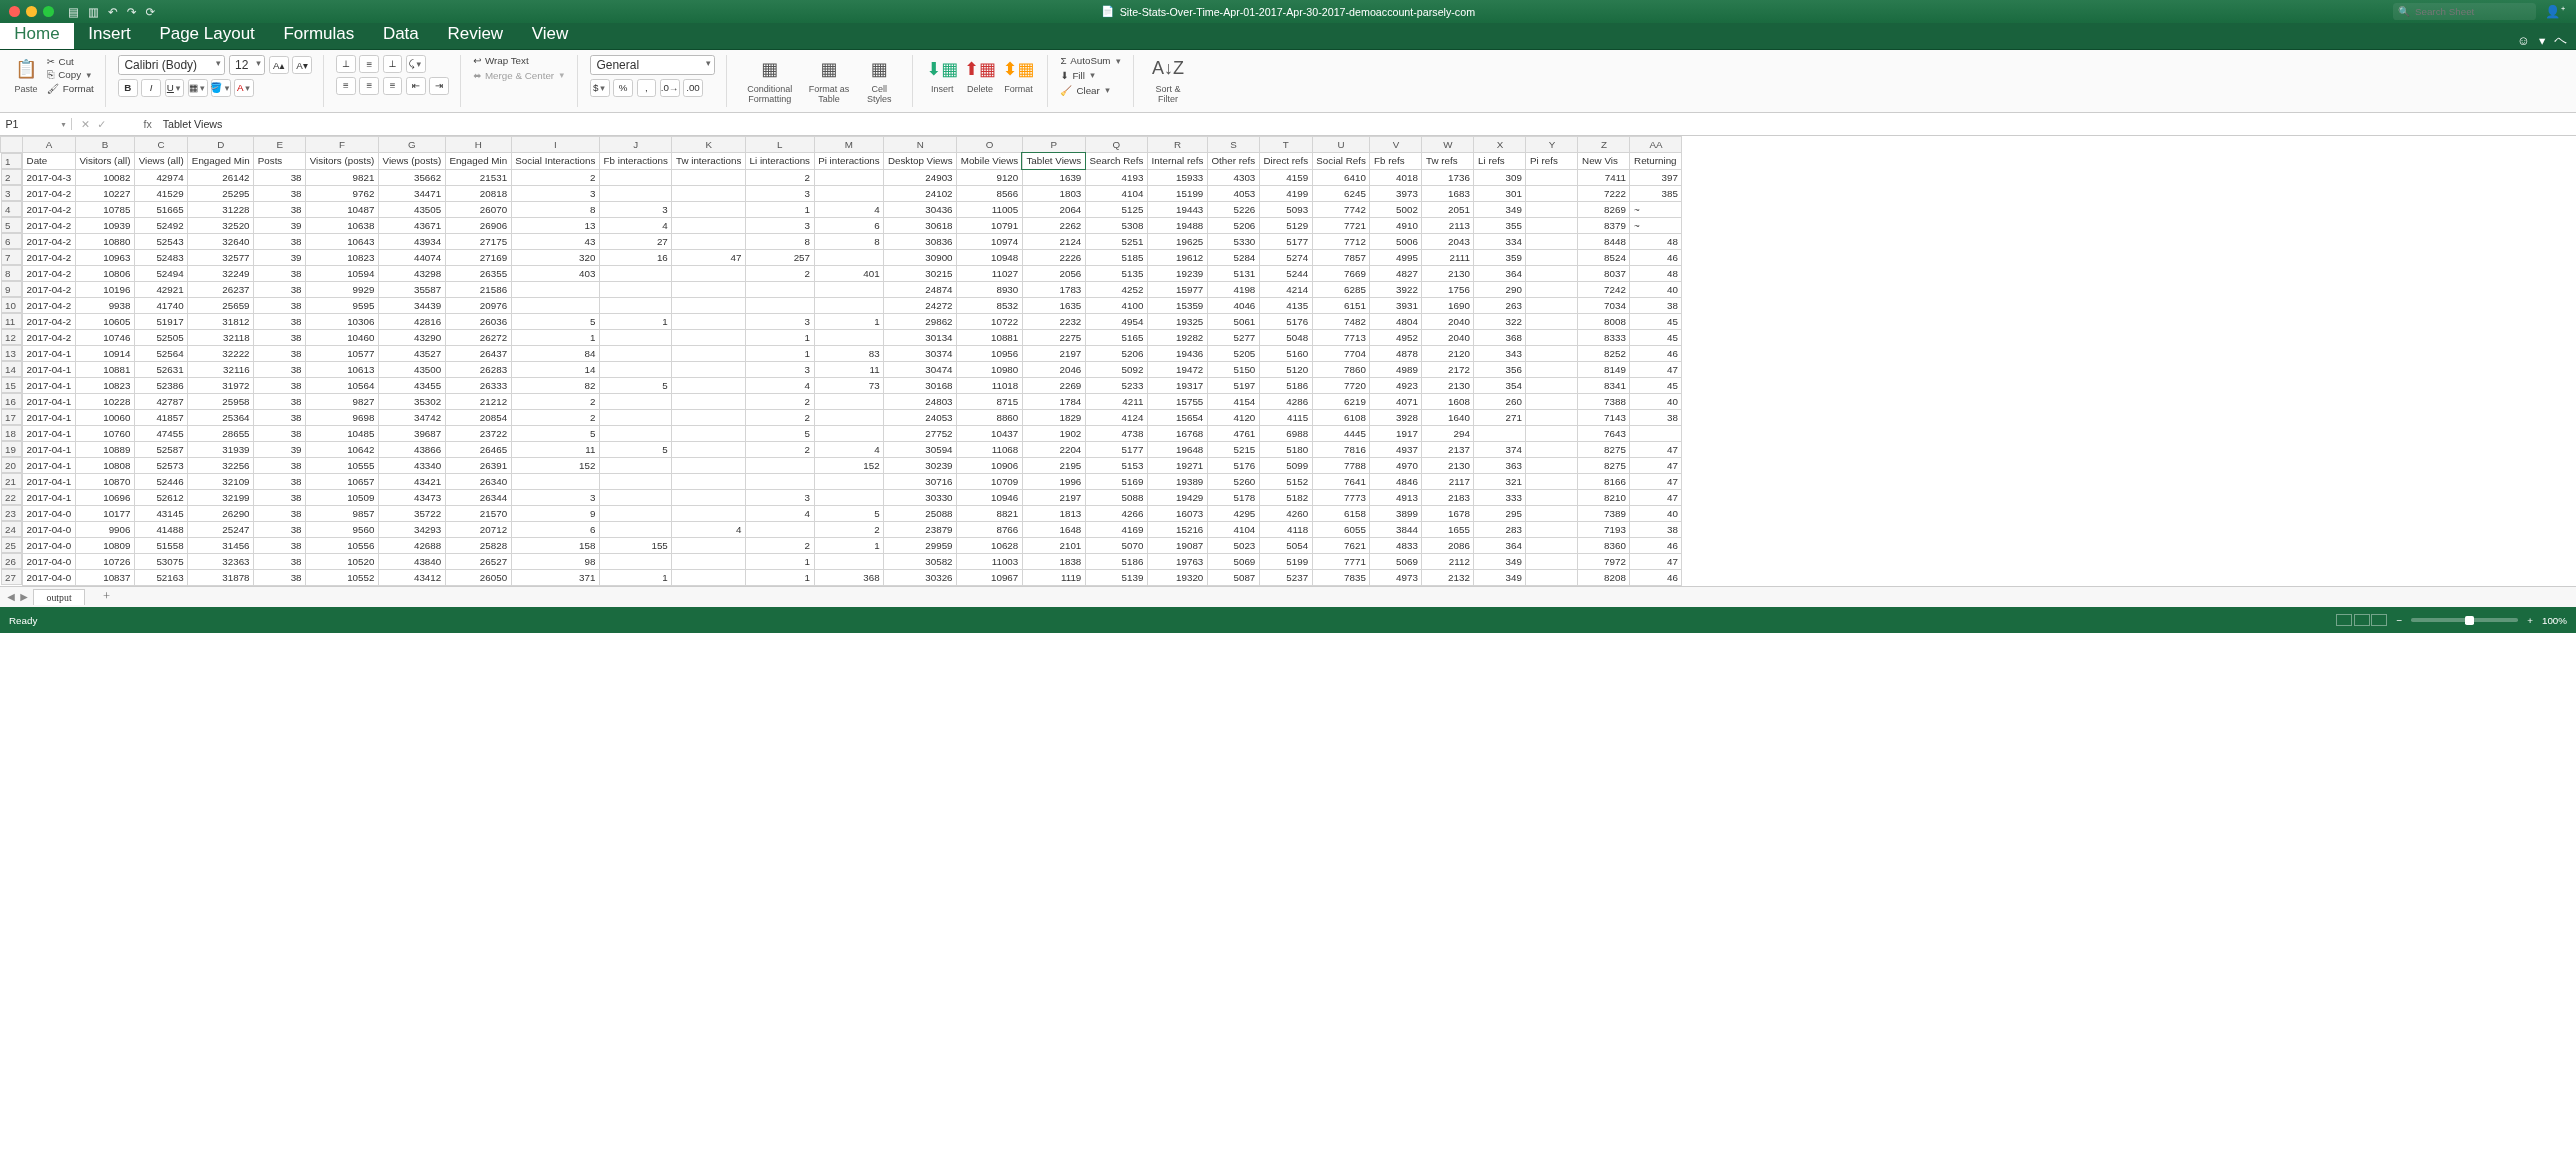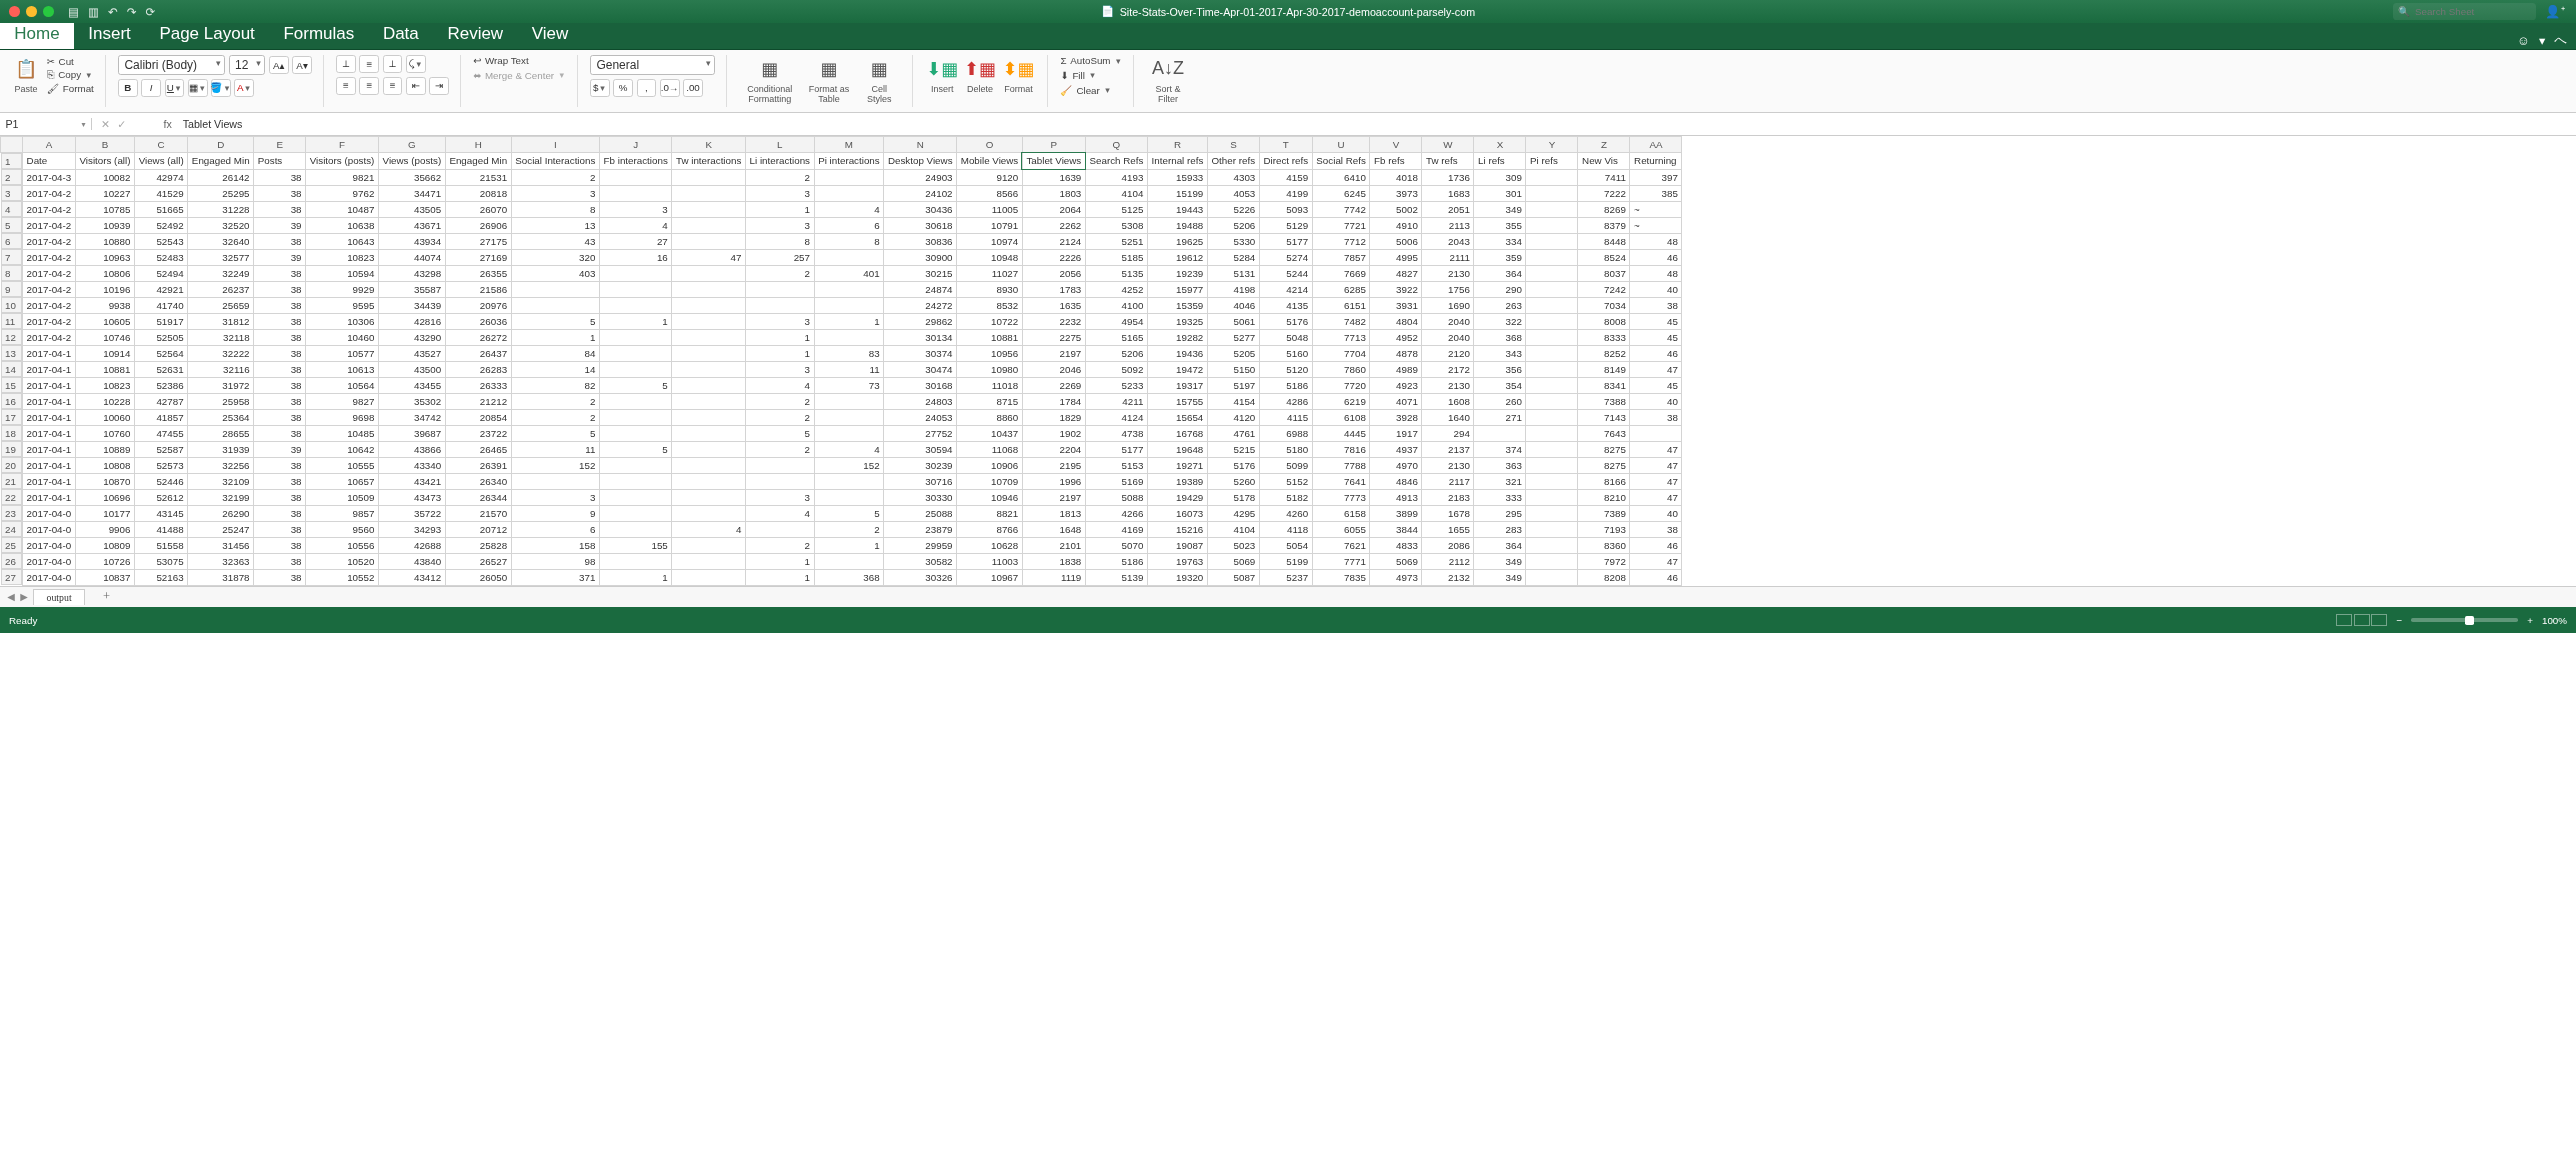--- a/index.html
+++ b/index.html
@@ -31,21 +31,21 @@
   .btn-big{display:flex;flex-direction:column;align-items:center;gap:1.8px;font-size:9px;color:#555;cursor:pointer;padding:0 3.6px;}
   .btn-big .ico{width:27px;height:27px;display:flex;align-items:center;justify-content:center;font-size:18px;}
   .lbl{font-size:9.8px;color:#444;display:flex;align-items:center;gap:3.6px;}
   .select{border:0.9px solid #bbb;border-radius:2.7px;background:#fff;padding:1.8px 16px 1.8px 5.4px;font-size:12px;position:relative;min-width:54px;}
   .select::after{content:"▾";position:absolute;right:3.6px;top:1.8px;font-size:9px;color:#666;}
   .select.font{min-width:107px;}
   .select.wide{min-width:125px;}
   .dd{font-size:9px;color:#666;padding:0 1.8px;}
 
   .formula-bar{display:flex;align-items:center;border-bottom:0.9px solid #ccc;height:23px;background:#fff;}
-  .name-box{width:92px;border-right:0.9px solid #ccc;padding:0 5.4px;display:flex;align-items:center;justify-content:space-between;gap:24px;}
+  .name-box{width:72px;border-right:0.9px solid #ccc;padding:0 5.4px;display:flex;align-items:center;justify-content:space-between;gap:24px;}
   .name-box span:last-child{font-size:8px;color:#888;}
   .fb-icons{display:flex;gap:7.2px;padding:0 9px;color:#aaa;}
   .fx{color:#666;padding:0 5.4px;margin-left:23px;}
   .formula-val{padding:0 5.4px;font-size:10.7px;}
 
   .grid-wrap{position:relative;overflow:hidden;}
   table{border-collapse:collapse;table-layout:fixed;}
   th,td{border:0.9px solid #d4d4d4;height:16px;font-size:9.8px;padding:0 3.6px;white-space:nowrap;overflow:hidden;}
   th{background:#f3f3f3;font-weight:normal;text-align:center;color:#555;position:sticky;}
   th.col{height:16px;}

